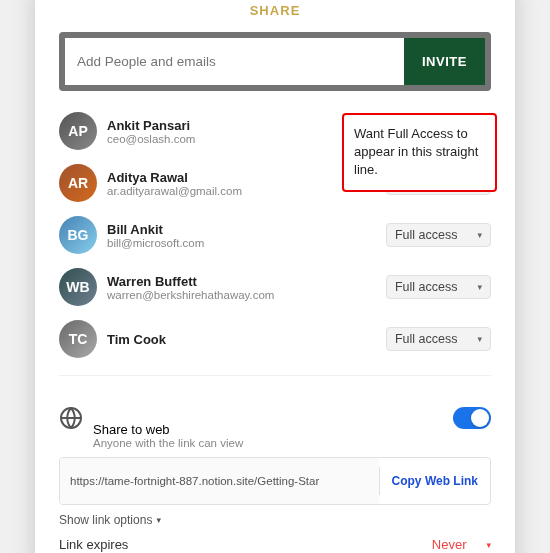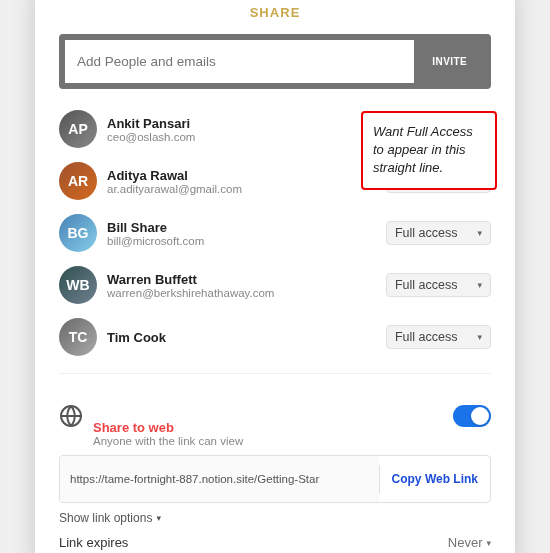--- a/index.html
+++ b/index.html
@@ -39,25 +39,25 @@
     .share-input {
       flex: 1;
       border: none;
       outline: none;
       padding: 10px 12px;
       font-size: 13.5px;
       color: #999;
       background: transparent;
     }
     .invite-btn {
-      background: #737373;
+      background: #14532d;
       color: #fff;
       border: none;
       padding: 16px 18px;
-      font-size: 10px;
+      font-size: 13px;
       font-weight: 600;
       cursor: pointer;
       letter-spacing: 0.04em;
     }
     .people-list {
       margin-bottom: 10px;
       position: relative;
     }
     .person-row {
       display: flex;
@@ -103,31 +103,30 @@
       white-space: nowrap;
     }
     .access-dropdown .chevron {
       font-size: 9px;
       color: #666;
     }
     .tooltip-box {
       position: absolute;
       right: -6px;
       top: 8px;
-      width: 136px;
+      width: 155px;
       background: #fff;
       border: 2px solid #e00;
       border-radius: 4px;
       padding: 10px 10px;
       font-size: 13px;
       color: #222;
       line-height: 1.4;
       z-index: 10;
       pointer-events: none;
-      font-style: italic;
     }
     .divider {
       border: none;
       border-top: 1px solid #f0f0f0;
       margin: 8px 0 10px 0;
     }
     .share-web-row {
       display: flex;
       align-items: center;
       margin-bottom: 8px;
@@ -136,22 +135,22 @@
       width: 24px;
       height: 24px;
       margin-right: 10px;
       flex-shrink: 0;
     }
     .share-web-info {
       flex: 1;
     }
     .share-web-label {
       font-size: 13px;
-      font-weight: 700;
-      color: #ef4444;
+      font-weight: 400;
+      color: #000000;
       margin-top: 36px;
     }
     .share-web-sublabel {
       font-size: 11.5px;
       color: #888;
     }
     .toggle {
       width: 38px;
       height: 22px;
       background: #1a73e8;
@@ -216,23 +215,23 @@
       align-items: center;
       justify-content: space-between;
     }
     .link-expires-label {
       font-size: 13px;
       color: #333;
     }
     .never-dropdown {
       display: flex;
       align-items: center;
-      gap: 4px;
-      font-size: 13px;
-      color: #737373;
+      gap: 20px;
+      font-size: 13px;
+      color: #ef4444;
       cursor: pointer;
       justify-content: center;
     }
     .never-dropdown .chevron {
       font-size: 9px;
     }
     
     .av-1 { background: linear-gradient(135deg, #a0522d, #d2691e); color: #fff; font-size: 14px; font-weight: bold; }
     .av-2 { background: linear-gradient(135deg, #555, #888); color: #fff; font-size: 14px; font-weight: bold; }
     .av-3 { background: linear-gradient(135deg, #4682b4, #87ceeb); color: #fff; font-size: 14px; font-weight: bold; }
@@ -272,21 +271,21 @@
       </div>
       <div class="access-dropdown">
         <span>Full access</span>
         <span class="chevron">▾</span>
       </div>
     </div>
 
     <div class="person-row">
       <div class="avatar av-3">BG</div>
       <div class="person-info">
-        <div class="person-name">Bill Share</div>
+        <div class="person-name">Bill Ankit</div>
         <div class="person-email">bill@microsoft.com</div>
       </div>
       <div class="access-dropdown">
         <span>Full access</span>
         <span class="chevron">▾</span>
       </div>
     </div>
 
     <div class="person-row">
       <div class="avatar av-4">WB</div>

